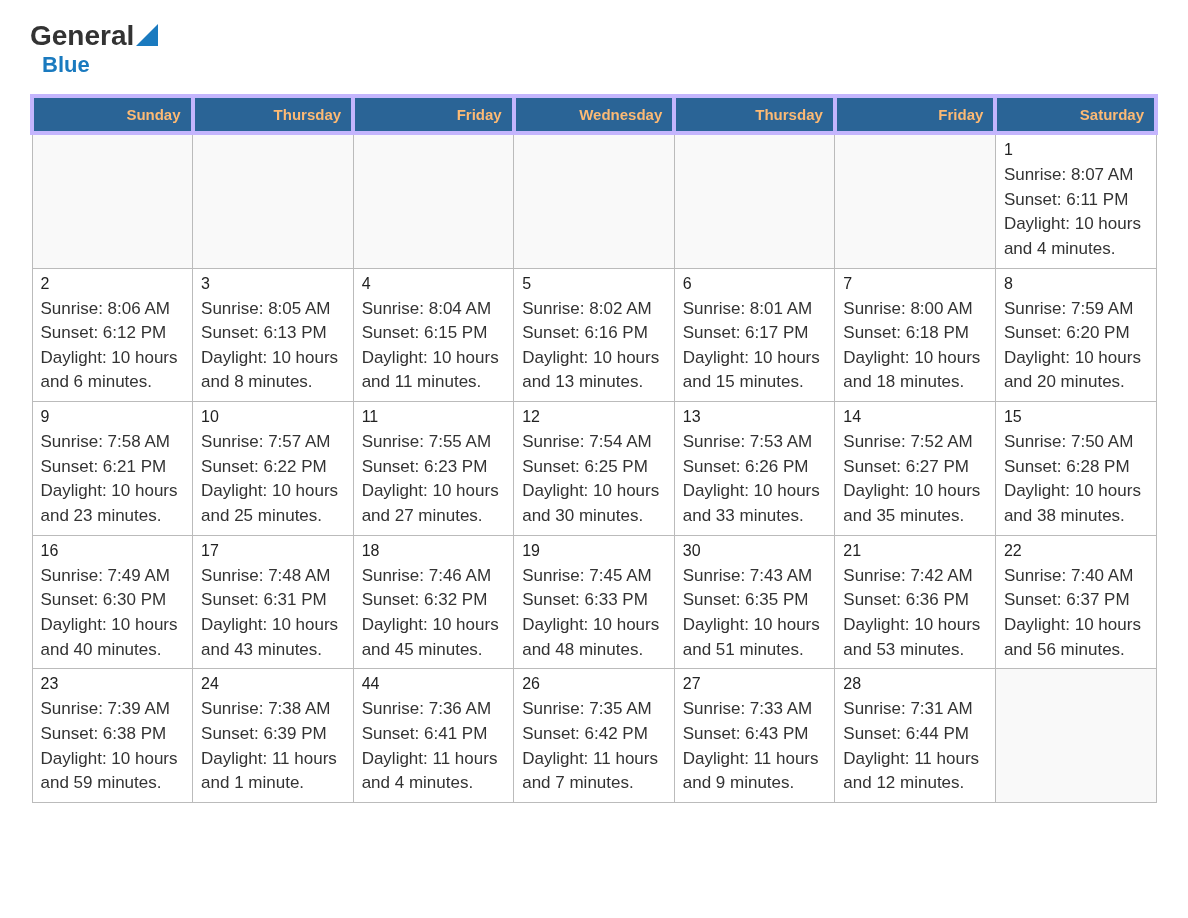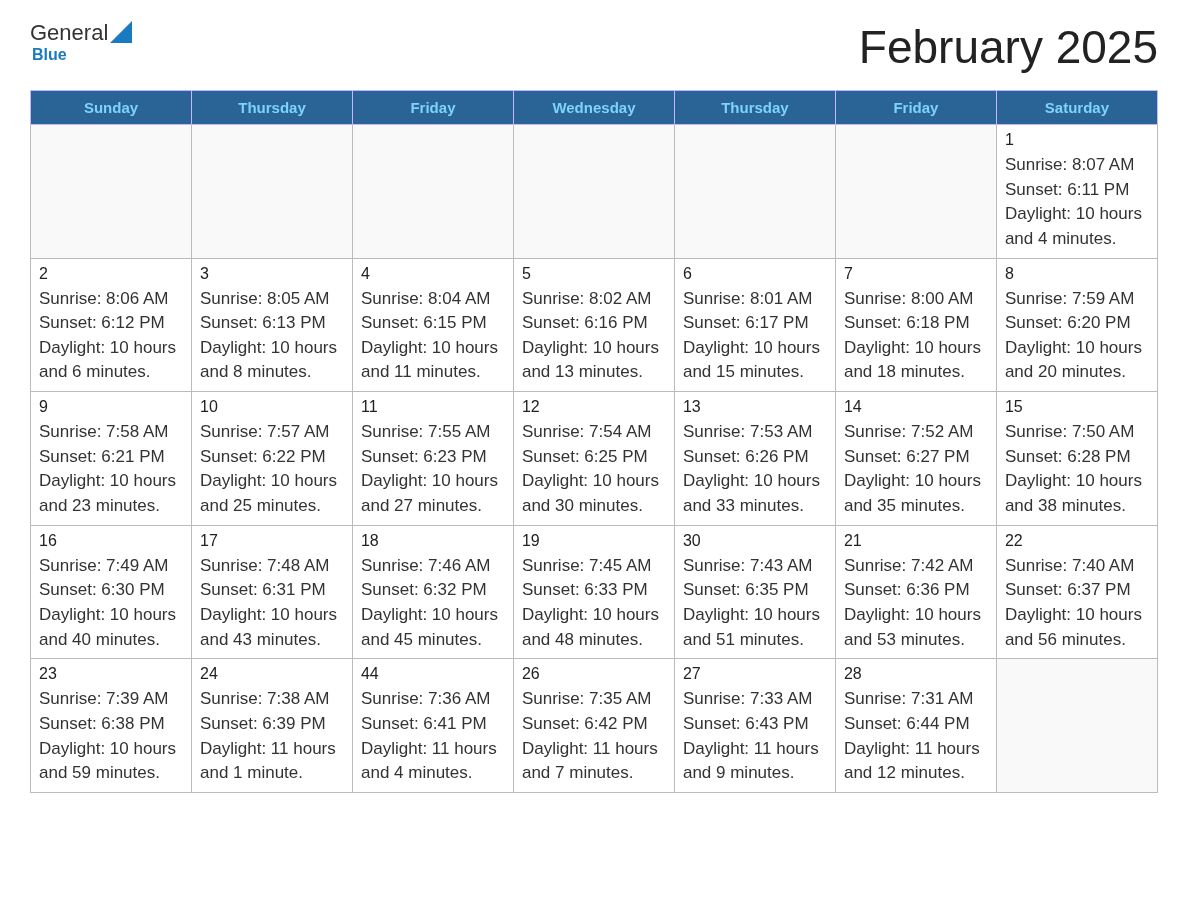--- a/index.html
+++ b/index.html
@@ -10,38 +10,38 @@
       min-height: 918px;
       padding: 20px 30px;
     }
     .header {
       display: flex;
       justify-content: space-between;
       align-items: flex-start;
       margin-bottom: 16px;
     }
     .logo-text-general {
-      font-size: 22px;
-      font-weight: normal;
+      font-size: 28px;
+      font-weight: bold;
       color: #333;
     }
     .logo-wrapper {
       display: flex;
       flex-direction: column;
       align-items: flex-start;
     }
     .logo-line1 {
       display: flex;
       align-items: center;
     }
     .logo-line2 {
-      font-size: 16px;
+      font-size: 22px;
       font-weight: bold;
       color: #1a7abf;
-      margin-left: 2px;
+      margin-left: 12px;
     }
     .title-block {
       text-align: right;
     }
     .month-title {
       font-size: 46px;
       font-weight: normal;
       color: #222;
     }
     .location-title {
@@ -49,26 +49,26 @@
       color: #444;
       margin-top: 2px;
     }
     .calendar {
       width: 100%;
       border-collapse: collapse;
       border: 1px solid #999;
     }
     .calendar th {
       background-color: #2a6496;
-      color: #7dd3fc;
+      color: #fdba74;
       font-size: 15px;
       font-weight: bold;
       padding: 8px 10px;
-      border: 1px solid #c4b5fd;
-      text-align: center;
+      border: 4px solid #c4b5fd;
+      text-align: right;
     }
     .calendar td {
       vertical-align: top;
       padding: 6px 8px;
       border: 1px solid #bbb;
       width: 14.285%;
       min-height: 100px;
       font-size: 13px;
       color: #333;
     }
@@ -101,21 +101,20 @@
   <div class="logo-wrapper">
     <div class="logo-line1">
       <span class="logo-text-general">General</span>
       <svg width="22" height="22" viewBox="0 0 22 22" style="margin-left:2px;margin-top:-2px;">
         <polygon points="0,22 22,0 22,22" fill="#1a7abf"></polygon>
       </svg>
     </div>
     <div class="logo-line2">Blue</div>
   </div>
   <div class="title-block">
-    <div class="month-title">February 2025</div>
   </div>
 </div>
 
 <table class="calendar">
   <thead>
     <tr>
     <th>Sunday</th>
         <th>Thursday</th>
         <th>Friday</th>
         <th>Wednesday</th>

